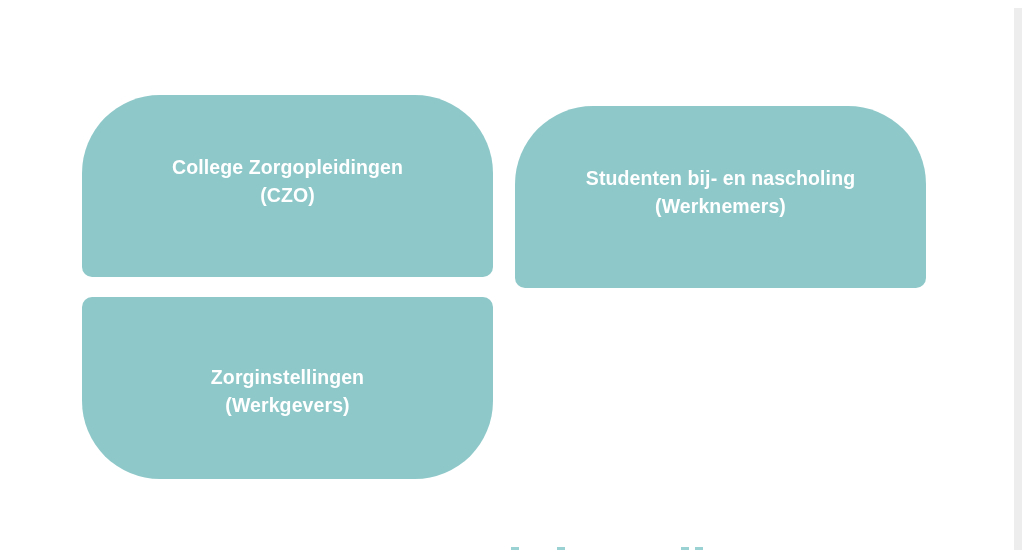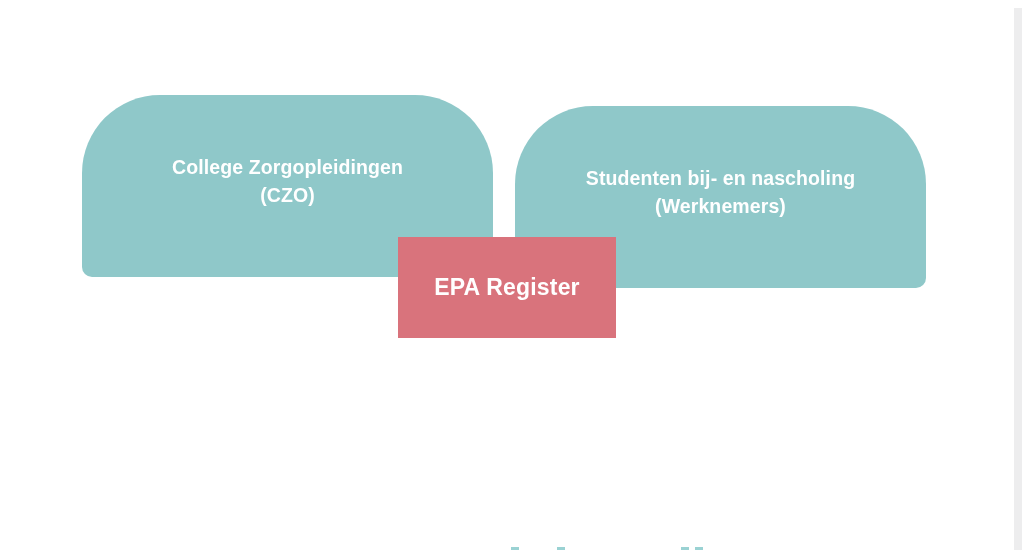--- a/index.html
+++ b/index.html
@@ -128,25 +128,26 @@
     <div class="quad tl">
       <div class="quad-label">College Zorgopleidingen
 (CZO)</div>
     </div>
 
     <div class="quad tr">
       <div class="quad-label">Studenten bij- en nascholing
 (Werknemers)</div>
     </div>
 
+    <div class="quad bl">
+      <div class="quad-label">Zorginstellingen
+(Werkgevers)</div>
+    </div>
 
 
-    <div class="center-box">
-      <div class="center-label">EPA Register</div>
-    </div>
 
   </div>
 
   <div class="clipped-remnants">
     <i style="left:503px; width:7px;"></i>
     <i style="left:549px; width:7px;"></i>
     <i style="left:673px; width:8px;"></i>
     <i style="left:687px; width:7px;"></i>
   </div>
 

